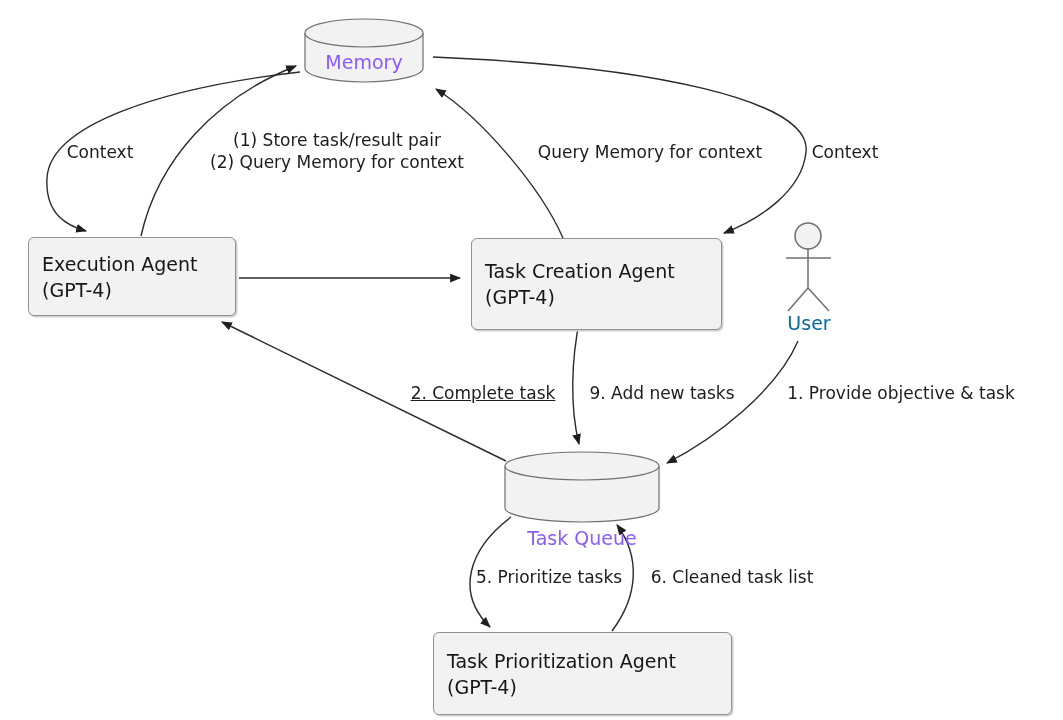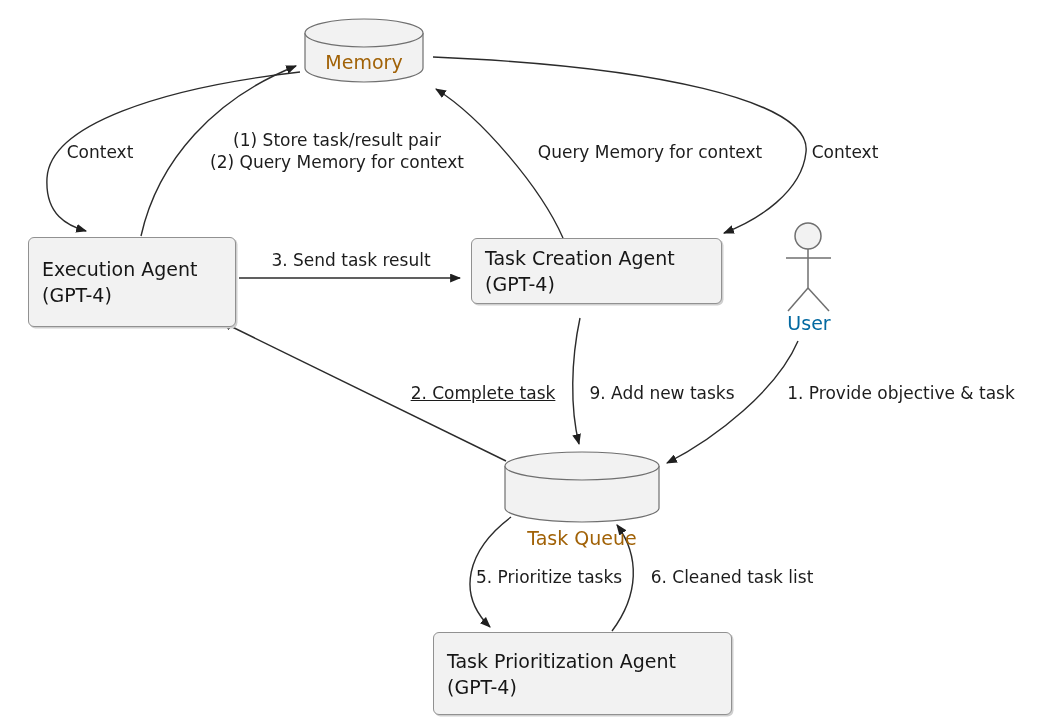--- a/index.html
+++ b/index.html
@@ -8,21 +8,21 @@
     font-family:"DejaVu Sans","Liberation Sans",sans-serif;color:#1c1c1c;
   }
   svg.layer{position:absolute;left:0;top:0;width:1063px;height:720px;}
   .node-box{
     position:absolute;box-sizing:border-box;background:#f2f2f2;border:1px solid #919191;
     border-radius:6px;box-shadow:1.5px 1.5px 0 #cfcfcf;
     display:flex;flex-direction:column;justify-content:center;
     padding-left:13px;font-size:19px;line-height:26px;color:#161616;
   }
   .cyl-label{
-    position:absolute;transform:translate(-50%,-50%);font-size:19px;color:#a16207;white-space:nowrap;
+    position:absolute;transform:translate(-50%,-50%);font-size:19px;color:#8b5cf6;white-space:nowrap;
   }
   .actor-label{
     position:absolute;transform:translate(-50%,-50%);font-size:19px;color:#0369a1;white-space:nowrap;
   }
   .edge-label{
     position:absolute;transform:translate(-50%,-50%);font-size:17px;color:#1c1c1c;
     white-space:nowrap;text-align:center;line-height:22px;
   }
 </style>
 </head>
@@ -62,26 +62,26 @@
 
     <g stroke="#6f6f6f" stroke-width="1.5" fill="none">
       <circle cx="808" cy="236" r="13" fill="#f2f2f2"></circle>
       <line x1="808" y1="249" x2="808" y2="288"></line>
       <line x1="786" y1="258" x2="831" y2="258"></line>
       <line x1="808" y1="288" x2="788" y2="311"></line>
       <line x1="808" y1="288" x2="829" y2="311"></line>
     </g>
   </svg>
 
-  <div class="node-box" style="left:28px;top:237px;width:208px;height:90px;">
+  <div class="node-box" style="left:28px;top:237px;width:208px;height:79px;">
     <span>Execution Agent</span>
     <span>(GPT-4)</span>
   </div>
 
-  <div class="node-box" style="left:471px;top:238px;width:251px;height:66px;">
+  <div class="node-box" style="left:471px;top:238px;width:251px;height:92px;">
     <span>Task Creation Agent</span>
     <span>(GPT-4)</span>
   </div>
 
   <div class="node-box" style="left:433px;top:632px;width:299px;height:83px;">
     <span>Task Prioritization Agent</span>
     <span>(GPT-4)</span>
   </div>
 
   <div class="cyl-label" style="left:364px;top:62px;">Memory</div>
@@ -90,20 +90,19 @@
 
   <div class="edge-label" style="left:100px;top:152px;">Context</div>
 
   <div class="edge-label" style="left:337px;top:151px;">
     <div>(1) Store task/result pair</div>
     <div>(2) Query Memory for context</div>
   </div>
 
   <div class="edge-label" style="left:650px;top:152px;">Query Memory for context</div>
   <div class="edge-label" style="left:845px;top:152px;">Context</div>
-  <div class="edge-label" style="left:351px;top:260px;">3. Send task result</div>
   <div class="edge-label" style="left:483px;top:393px;text-decoration:underline;">2. Complete task</div>
   <div class="edge-label" style="left:662px;top:393px;">9. Add new tasks</div>
   <div class="edge-label" style="left:901px;top:393px;">1. Provide objective &amp; task</div>
   <div class="edge-label" style="left:549px;top:577px;">5. Prioritize tasks</div>
   <div class="edge-label" style="left:732px;top:577px;">6. Cleaned task list</div>
 
 </div>
 
 </body></html>

